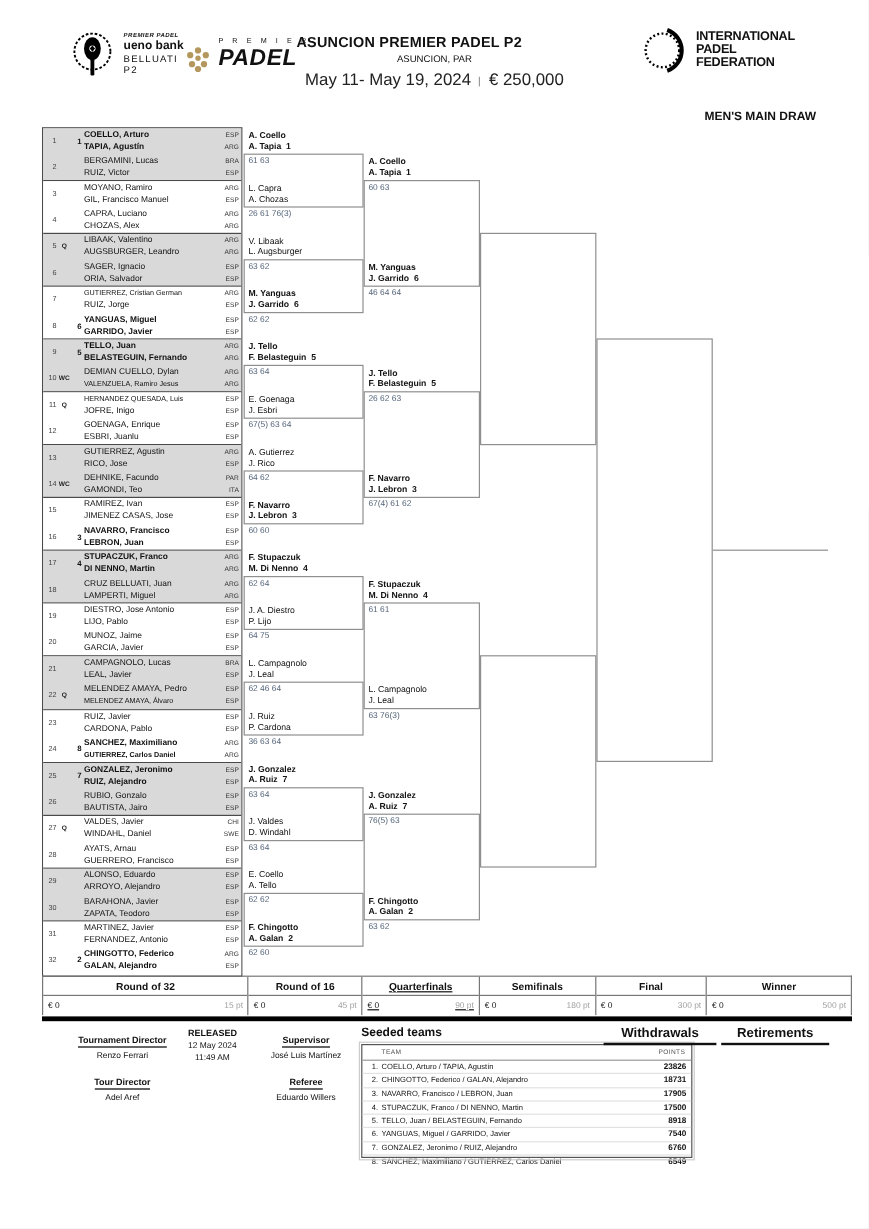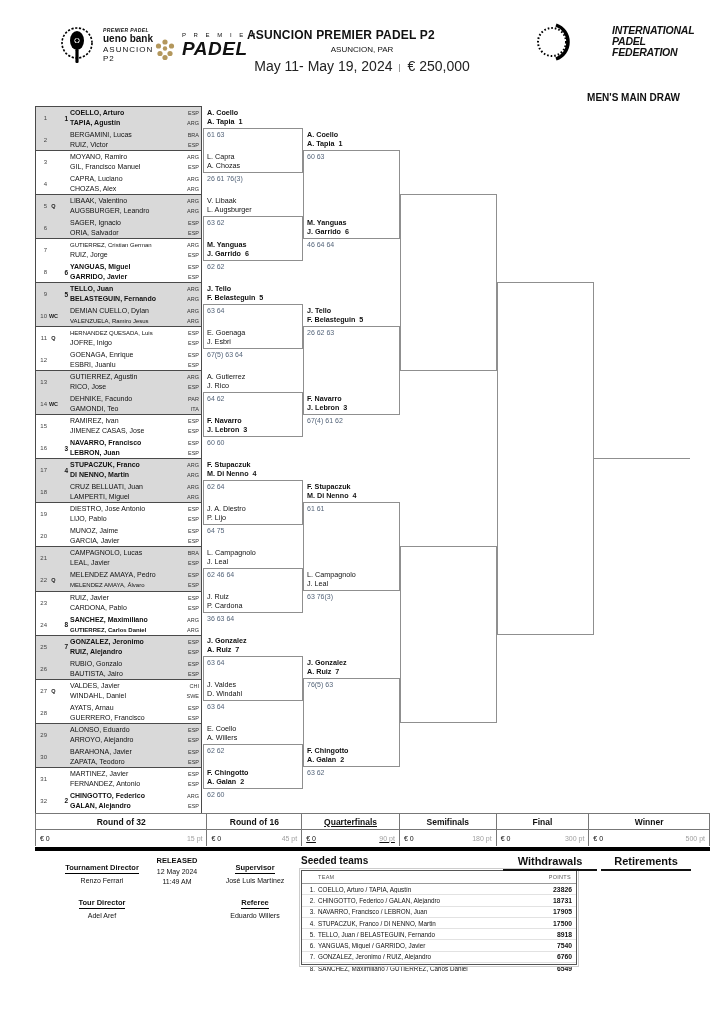--- a/index.html
+++ b/index.html
@@ -82,21 +82,21 @@
       <circle cx="22" cy="19" r="15" fill="none" stroke="#000" stroke-width="1.6" stroke-dasharray="2.2 1.6"></circle>
       <ellipse cx="22" cy="16.5" rx="7" ry="9.5" fill="#000"></ellipse>
       <rect x="20.4" y="25" width="3.2" height="14" rx="1.2" fill="#000"></rect>
       <circle cx="22" cy="16.5" r="2.6" fill="#fff"></circle>
       <path d="M19.8 16.5l2.2-2.6 2.2 2.6-2.2 2.6z" fill="#000"></path>
     </svg>
   </div>
   <div class="abs ueno-txt" style="left:103px;top:28px;width:80px;">
     <div class="ueno-pp">PREMIER PADEL</div>
     <div class="ueno-bank">ueno bank</div>
-    <div class="ueno-city">ASUNCION</div>
+    <div class="ueno-city">BELLUATI</div>
     <div class="ueno-p2">P2</div>
   </div>
 
   <div class="abs" style="left:152px;top:34px;width:26px;height:28px;">
     <svg width="26" height="28" viewBox="0 0 26 28">
       <circle class="gold" cx="13" cy="8" r="2.6"></circle>
       <circle class="gold" cx="6.5" cy="12" r="2.6"></circle>
       <circle class="gold" cx="19.5" cy="12" r="2.6"></circle>
       <circle class="gold" cx="8" cy="19.5" r="2.6"></circle>
       <circle class="gold" cx="18" cy="19.5" r="2.6"></circle>
@@ -116,21 +116,21 @@
       <span>May 11- May 19, 2024</span><span class="sep"></span><span>€ 250,000</span>
     </div>
   </div>
 
   <div class="abs" style="left:534px;top:18px;width:40px;height:48px;">
     <svg width="40" height="48" viewBox="0 0 40 48">
       <circle cx="18" cy="24" r="14" fill="none" stroke="#000" stroke-width="2" stroke-dasharray="1.6 2"></circle>
       <path d="M22 7 a18 18 0 0 1 0 34" fill="none" stroke="#000" stroke-width="3.4"></path>
     </svg>
   </div>
-  <div class="abs ipf-txt" style="left:612px;top:25px;width:110px;font-style:italic;">
+  <div class="abs ipf-txt" style="left:580px;top:25px;width:110px;">
     <div>INTERNATIONAL</div>
     <div>PADEL</div>
     <div>FEDERATION</div>
   </div>
 
   <div class="abs drawlabel" style="left:480px;top:92px;width:200px;">MEN'S MAIN DRAW</div>
 
   <div id="r32" class="abs" style="left:35px;top:106px;width:165px;height:706px;">
       <div class="pairbox" style="height: 44.06px; background: rgb(217, 217, 217);">
         <div class="team-row bold">
@@ -655,21 +655,21 @@
         <div class="ln">A. Ruiz&nbsp;&nbsp;7</div>
       </div>
       <div class="bscore" style="left: 207px; top: 658.5px;">63 64</div>
       <div class="bname" style="left: 207px; top: 680px; width: 92px; height: 19px;">
         <div class="ln">J. Valdes</div>
         <div class="ln">D. Windahl</div>
       </div>
       <div class="bscore" style="left: 207px; top: 702.5px;">63 64</div>
       <div class="bname" style="left: 207px; top: 724px; width: 92px; height: 19px;">
         <div class="ln">E. Coello</div>
-        <div class="ln">A. Willers</div>
+        <div class="ln">A. Tello</div>
       </div>
       <div class="bscore" style="left: 207px; top: 746.5px;">62 62</div>
       <div class="bname bold" style="left: 207px; top: 768px; width: 92px; height: 19px;">
         <div class="ln">F. Chingotto</div>
         <div class="ln">A. Galan&nbsp;&nbsp;2</div>
       </div>
       <div class="bscore" style="left: 207px; top: 790.5px;">62 60</div>
       <div class="mbox" style="left: 303px; top: 150px; width: 97px; height: 89px;"></div>
       <div class="mbox" style="left: 303px; top: 326px; width: 97px; height: 89px;"></div>
       <div class="mbox" style="left: 303px; top: 502px; width: 97px; height: 89px;"></div>

